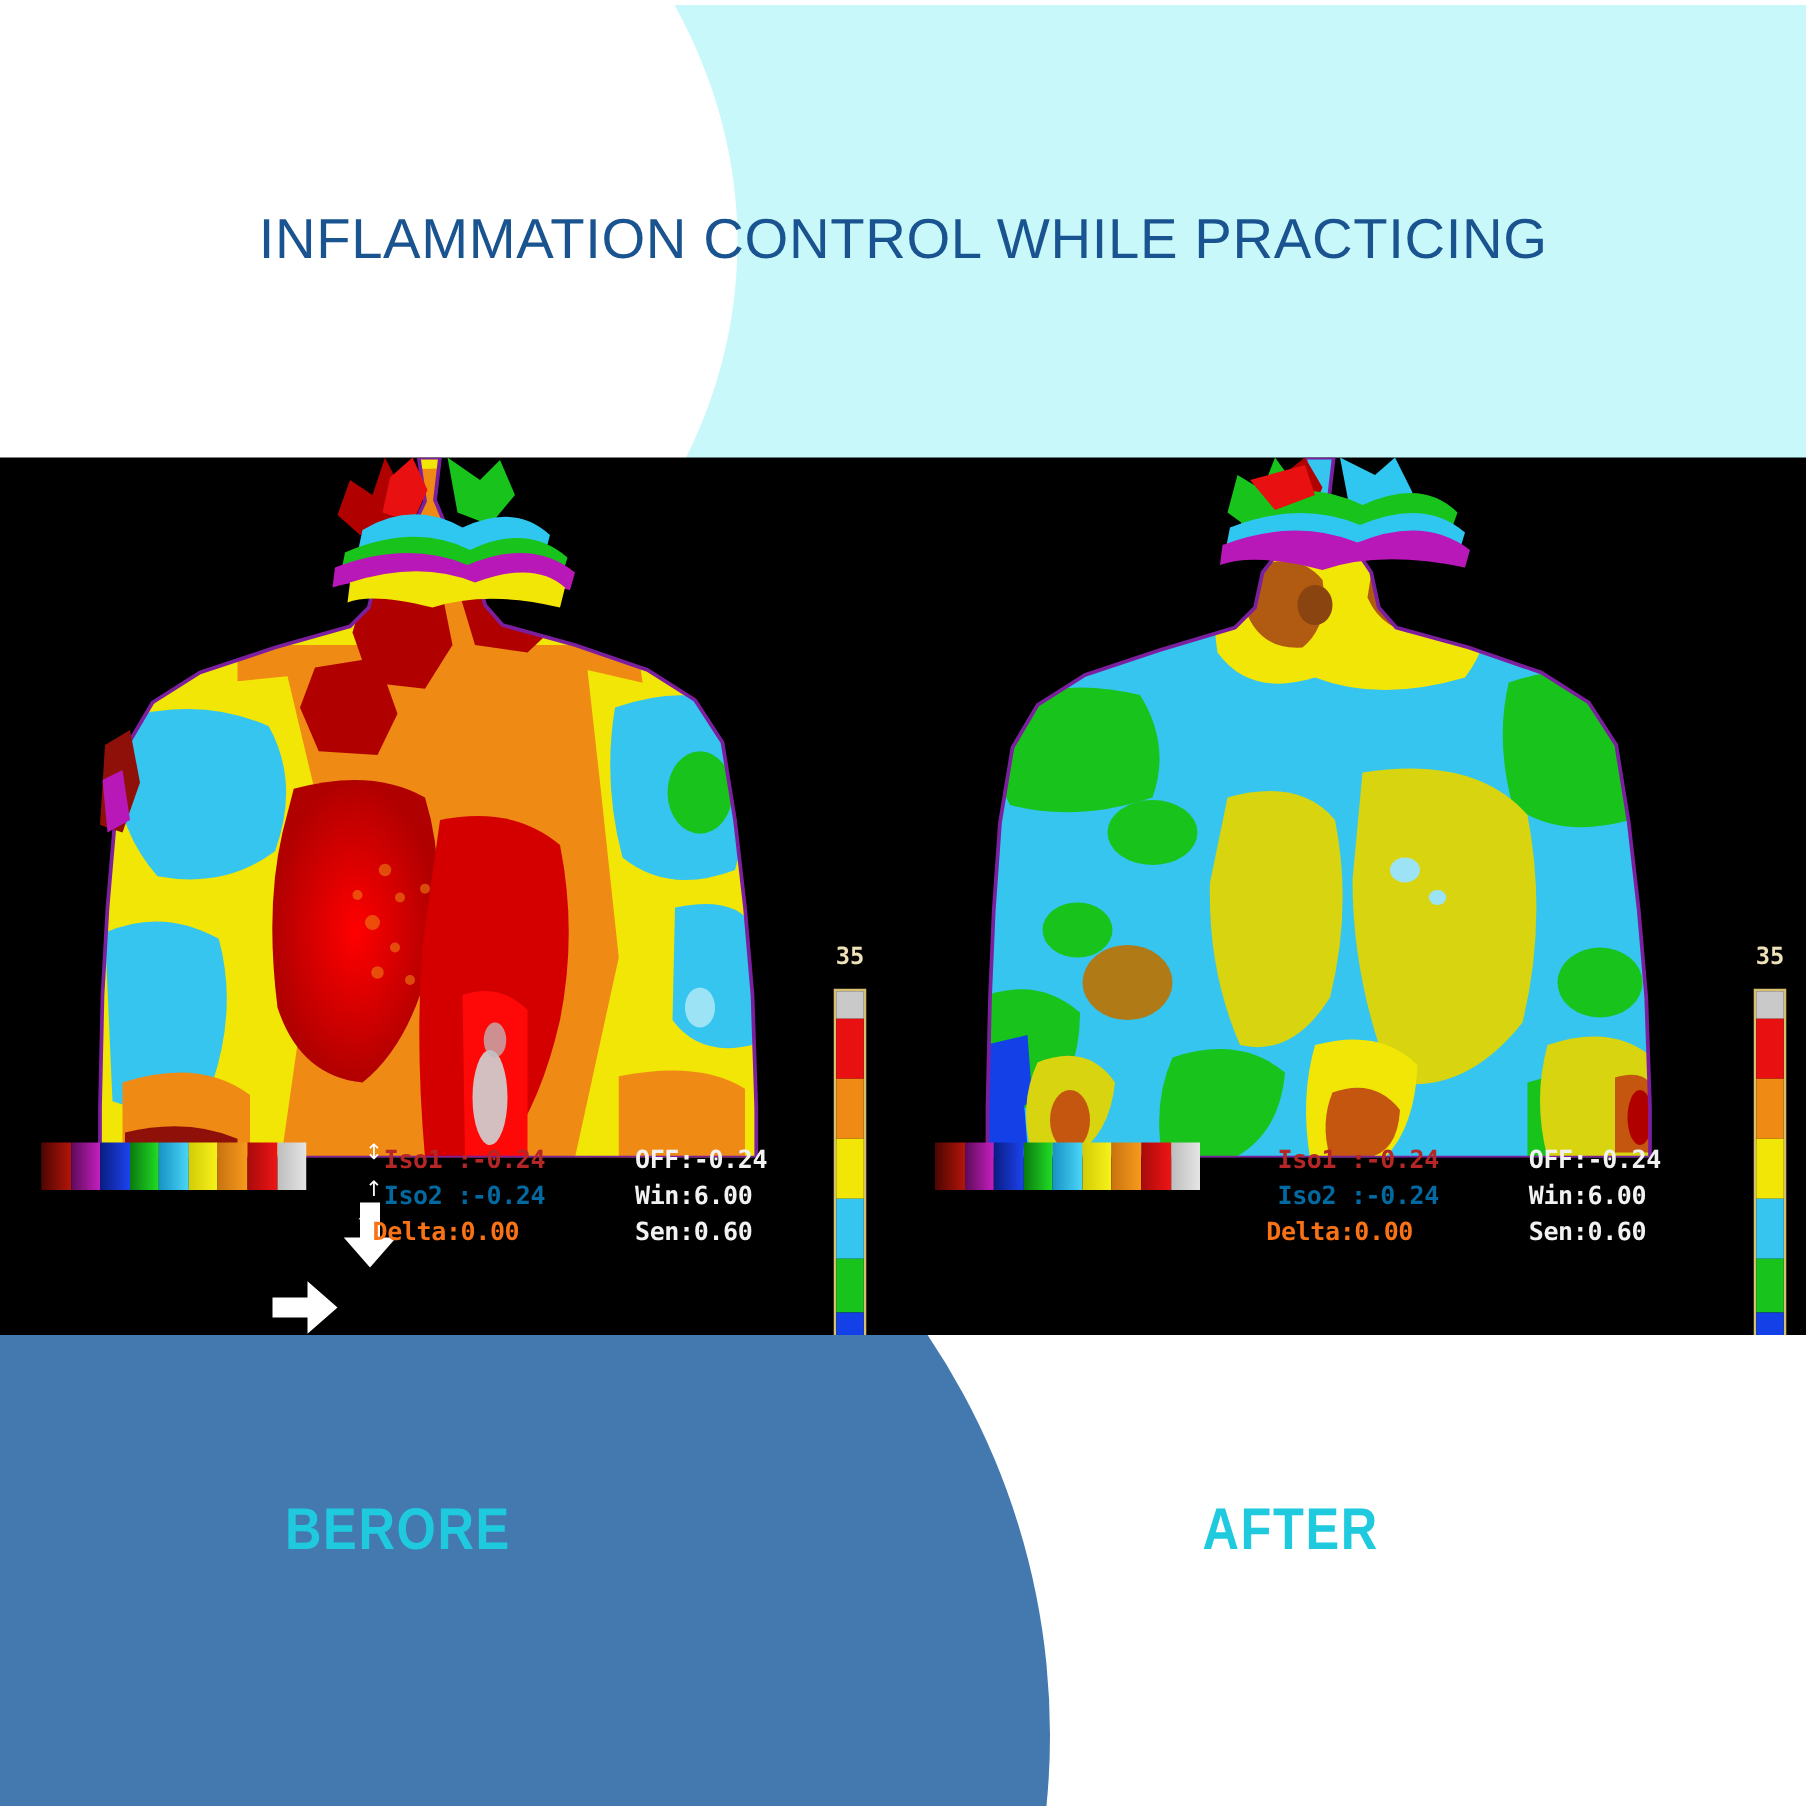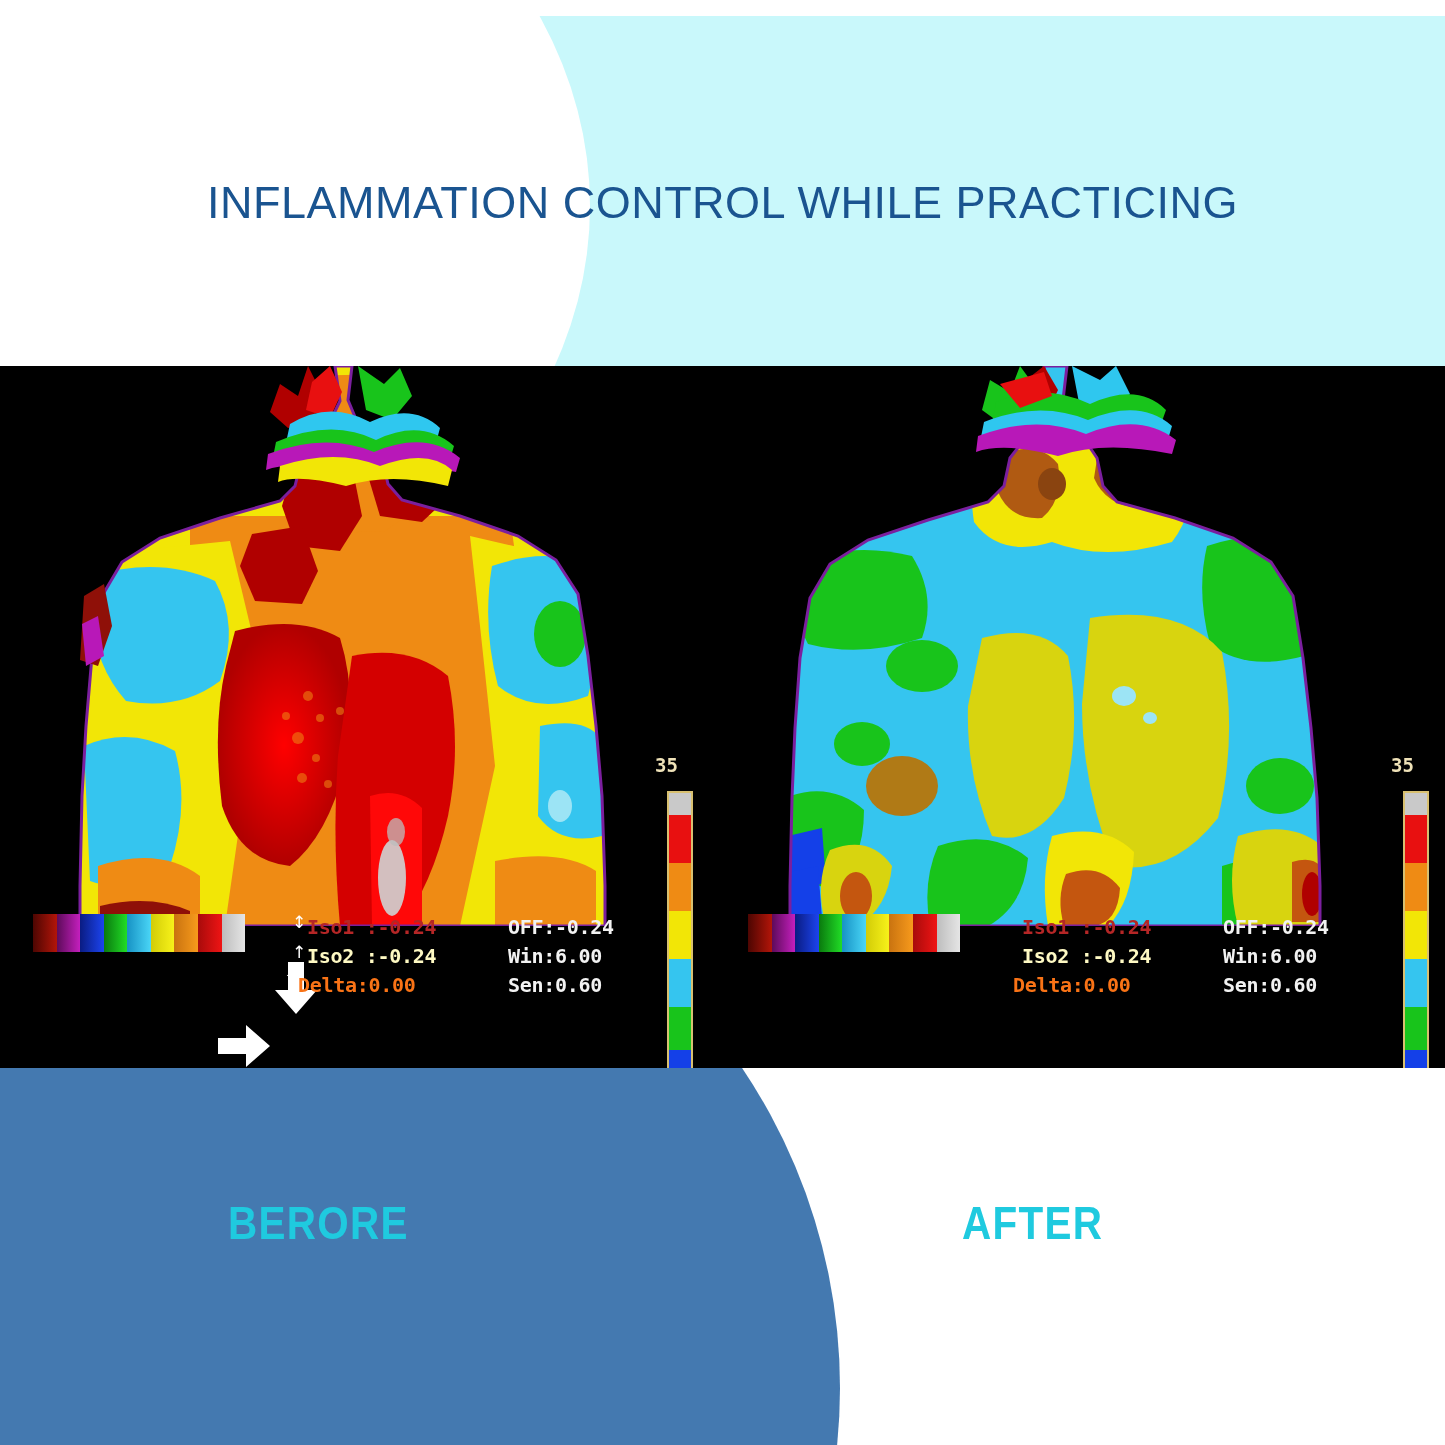--- a/index.html
+++ b/index.html
@@ -2,21 +2,21 @@
 <html><head>
 <meta charset="utf-8">
 <title>Earthing Inflammation Infographic</title>
 <style>
   html,body{margin:0;padding:0;background:#fff;}
   body{font-family:"Liberation Sans",sans-serif;}
 
   .page{position:relative;width:1445px;height:1445px;overflow:hidden;background:#ffffff;}
 
   
-  .header{position:absolute;left:0;top:16px;width:1445px;height:366px;background:#fef9c3;overflow:hidden;}
+  .header{position:absolute;left:0;top:4px;width:1445px;height:366px;background:#fef9c3;overflow:hidden;}
   .header-cyan{position:absolute;right:0;top:0;width:1100px;height:366px;background:#c9f8fb;}
   .header-curve2{position:absolute;left:-700px;top:-300px;width:1290px;height:980px;
                 background:#ffffff;border-radius:50%;}
   .title-wrap{position:absolute;left:0;top:0;width:1445px;height:366px;
               display:flex;flex-direction:column;align-items:center;justify-content:center;
               padding-top:8px;box-sizing:border-box;}
   .title-line{font-size:45px;letter-spacing:.5px;line-height:1.28;text-align:center;
               color:#1a5490;font-weight:400;white-space:nowrap;}
   .title-line2{font-size:45px;letter-spacing:.5px;line-height:1.28;text-align:center;
               color:#1a5490;font-weight:400;white-space:nowrap;}
@@ -27,31 +27,31 @@
   .tpanel{position:absolute;top:0;height:702px;overflow:hidden;}
   .tpanel.left{left:0;width:722px;}
   .tpanel.right{left:722px;width:723px;}
 
   .torso{position:absolute;filter:blur(0.4px);}
 
   
   .vscale{position:absolute;width:26px;border:2px solid #d8c070;box-sizing:border-box;background:#000;}
   .vscale .seg{width:100%;}
   .vlabel{position:absolute;color:#efe2b8;font-family:"DejaVu Sans Mono",monospace;
-          font-size:19px;font-weight:bold;width:50px;}
+          font-size:19px;font-weight:bold;text-align:center;width:50px;}
 
   
   .hbar{position:absolute;height:38px;display:flex;}
   .hbar i{flex:1;height:100%;display:block;}
 
   
   .readout{position:absolute;font-family:"DejaVu Sans Mono",monospace;font-size:20px;
            font-weight:bold;letter-spacing:-0.3px;white-space:nowrap;}
   .ro-red{color:#b52626;}
-  .ro-green{color:#fef9c3;}
+  .ro-green{color:#0369a1;}
   .ro-dred{color:#f97316;}
   .ro-white{color:#f2f2f2;}
   .arrowglyph{position:absolute;color:#ffffff;font-size:17px;font-family:"DejaVu Sans",sans-serif;}
 
   
   .wa{position:absolute;}
 
   
   .footer{position:absolute;left:0;top:1068px;width:1445px;height:377px;background:#ffffff;overflow:hidden;}
   .footer-blue{position:absolute;left:0;top:0;width:700px;height:377px;background:#4479b0;}

